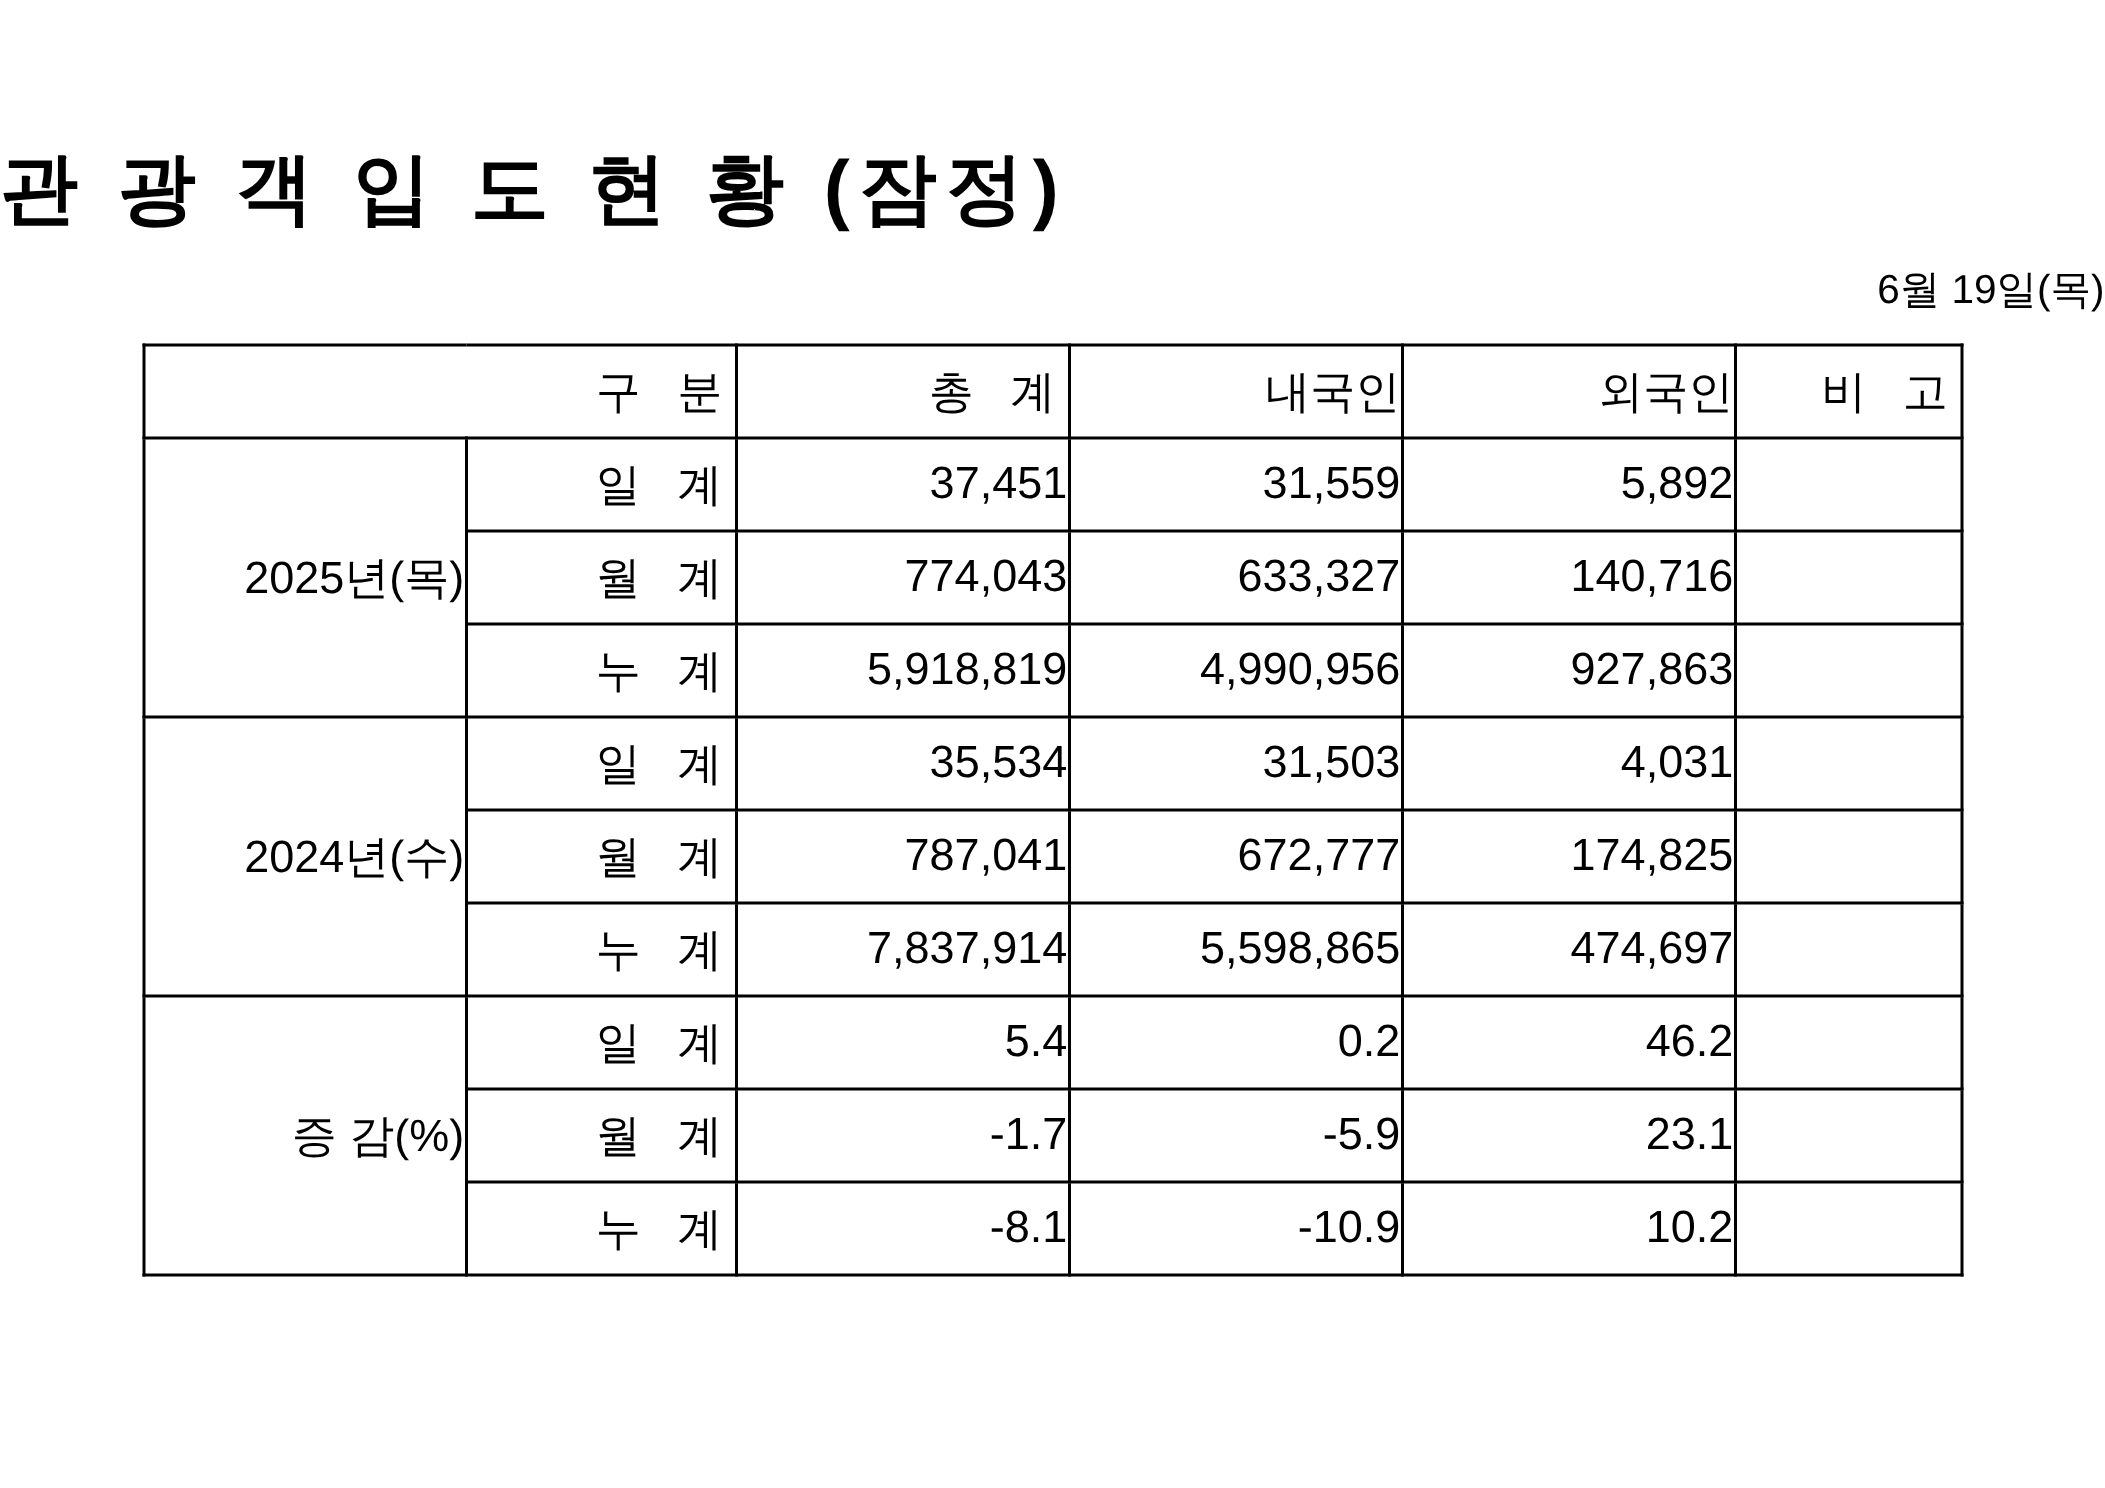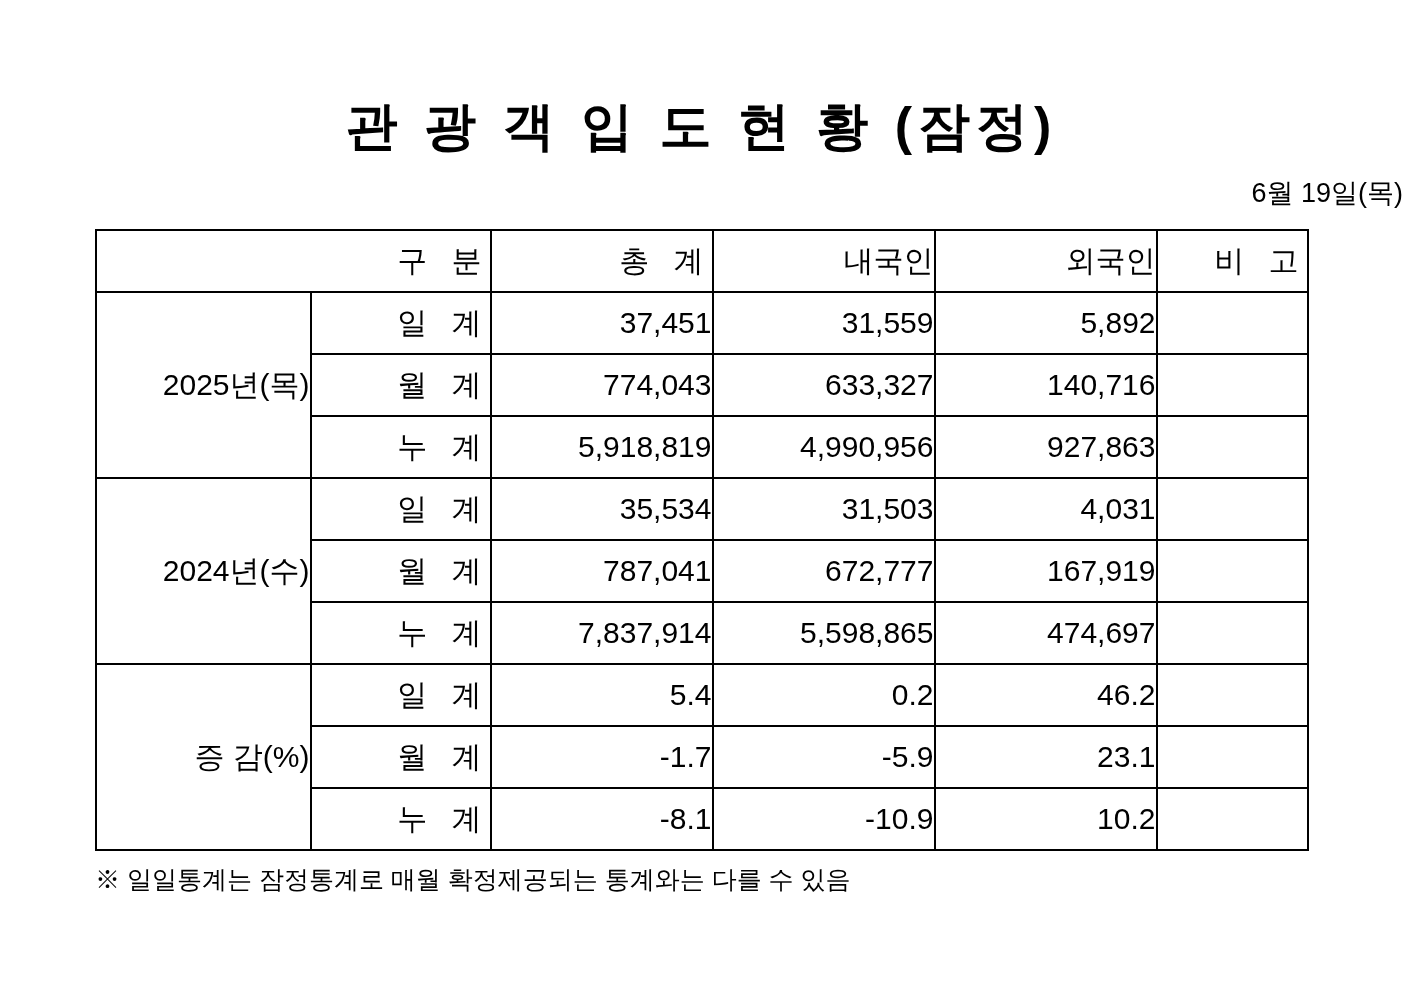--- a/index.html
+++ b/index.html
@@ -15,21 +15,21 @@
     position: relative;
     overflow: hidden;
   }
   .page {
     position: relative;
     width: 1403px;
     height: 992px;
     box-sizing: border-box;
   }
   .title {
-    text-align: center;
+    text-align: left;
     font-size: 52px;
     font-weight: bold;
     letter-spacing: 6px;
     margin-top: 98px;
     line-height: 1.1;
     white-space: nowrap;
   }
   .date-line {
     text-align: right;
     font-size: 27px;
@@ -144,21 +144,21 @@
         <td class="sublabel">일 계</td>
         <td class="num">35,534</td>
         <td class="num">31,503</td>
         <td class="num">4,031</td>
         <td class="num"></td>
       </tr>
       <tr>
         <td class="sublabel">월 계</td>
         <td class="num">787,041</td>
         <td class="num">672,777</td>
-        <td class="num">167,919</td>
+        <td class="num">174,825</td>
         <td class="num"></td>
       </tr>
       <tr>
         <td class="sublabel">누 계</td>
         <td class="num">7,837,914</td>
         <td class="num">5,598,865</td>
         <td class="num">474,697</td>
         <td class="num"></td>
       </tr>
 
@@ -180,15 +180,14 @@
       <tr>
         <td class="sublabel">누 계</td>
         <td class="num">-8.1</td>
         <td class="num">-10.9</td>
         <td class="num">10.2</td>
         <td class="num"></td>
       </tr>
     </tbody>
   </table>
 
-  <div class="note">※ 일일통계는 잠정통계로 매월 확정제공되는 통계와는 다를 수 있음</div>
 
 </div>
 
 </body></html>

